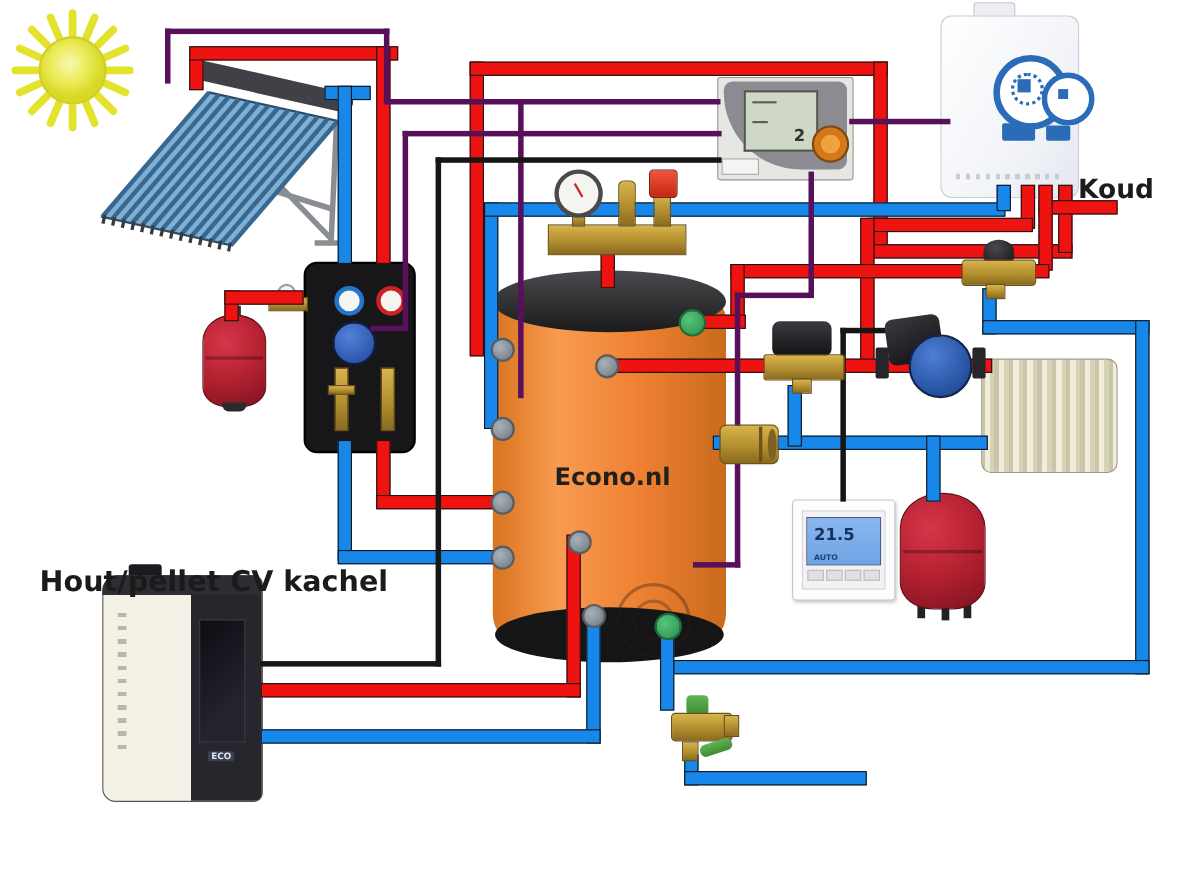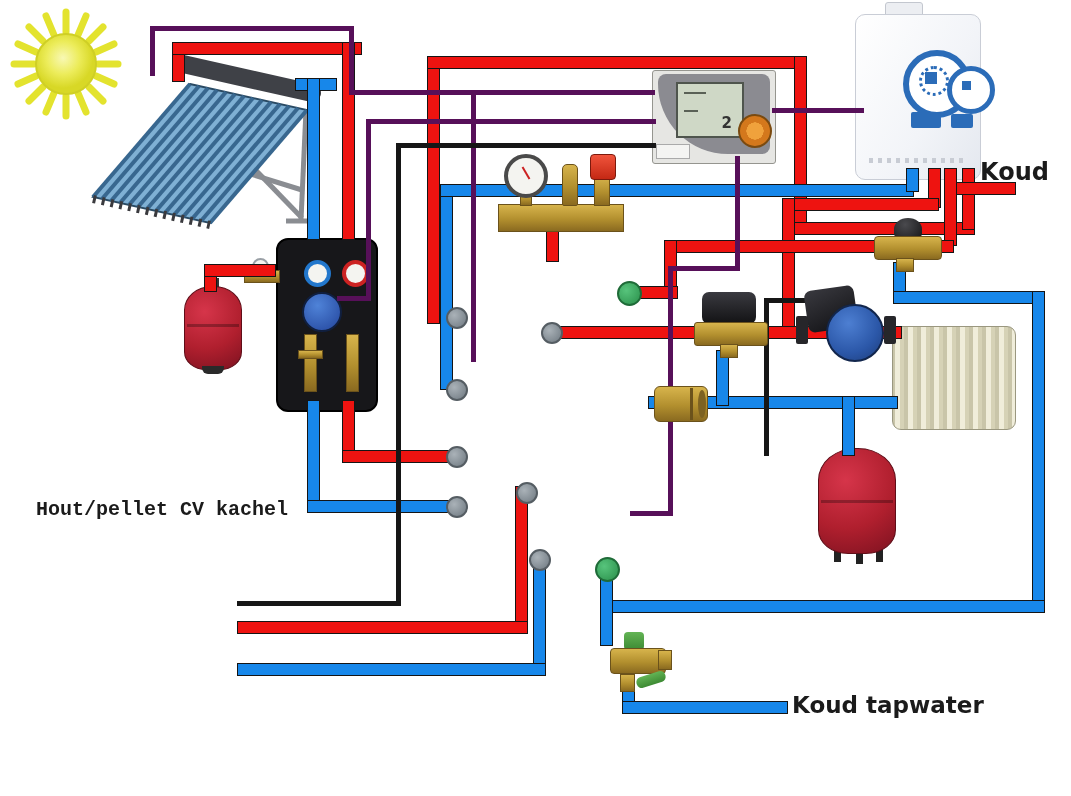--- a/index.html
+++ b/index.html
@@ -81,21 +81,41 @@
         <line x1="280" y1="104" x2="183" y2="217"></line>
           <line x1="289" y1="106" x2="192" y2="219"></line>
         <line x1="298" y1="108" x2="201" y2="221"></line>
           <line x1="307" y1="110" x2="210" y2="223"></line>
       </g>
       <line x1="93" y1="199" x2="210" y2="225" stroke="#3a3a3e" stroke-width="8" stroke-dasharray="3,6"></line>
       <line x1="183" y1="64" x2="312" y2="93" stroke="#3f4147" stroke-width="18" stroke-linecap="round"></line>
     </g>
   </svg>
 
-
+  <div class="cmp" style="left:448px;top:246px;width:212px;height:356px;">
+    <div class="abs" style="left:0;top:26px;width:212px;height:316px;border-radius:18px 18px 30px 30px;
+         background:linear-gradient(90deg,#d9741f,#f79b50 28%,#ef8133 62%,#c96a1c);"></div>
+    <div class="abs" style="left:2px;top:306px;width:208px;height:50px;border-radius:50%;background:#151515;"></div>
+    <div class="abs" style="left:0;top:0;width:212px;height:56px;border-radius:50%;background:linear-gradient(180deg,#4a4a4e,#1b1b1d);"></div>
+    <div class="abs" style="left:112px;top:284px;width:62px;height:62px;border-radius:50%;border:3px solid rgba(40,30,20,.35);">
+      <div class="abs" style="left:12px;top:12px;width:32px;height:32px;border-radius:50%;border:3px solid rgba(40,30,20,.3);"></div>
+    </div>
+    <div class="label" style="left:56px;top:176px;font-size:22px;color:#23201c;">Econo.nl</div>
+  </div>
+
+  <div class="cmp" style="left:93px;top:523px;width:144px;height:204px;">
+    <div class="abs" style="left:24px;top:-10px;width:30px;height:16px;background:#1b1b1f;border-radius:3px;"></div>
+    <div class="abs" style="left:0;top:0;width:144px;height:204px;border-radius:16px 8px 8px 12px;
+         background:linear-gradient(90deg,#f4f2e6 0 55%,#26262c 55%);border:1px solid #55534c;"></div>
+    <div class="abs" style="left:0;top:0;width:144px;height:18px;background:#2d2d33;border-radius:14px 8px 0 0;"></div>
+    <div class="abs" style="left:88px;top:40px;width:40px;height:110px;background:linear-gradient(135deg,#0c0c12,#23232e 70%);border:1px solid #3a3a44;"></div>
+    <div class="abs" style="left:14px;top:34px;width:8px;height:130px;
+         background:repeating-linear-gradient(180deg,#b9b7a6 0 4px,transparent 4px 12px);"></div>
+    <div class="label" style="left:96px;top:160px;font-size:8px;color:#dfe3ea;background:#3a3f52;padding:0 3px;border-radius:2px;">ECO</div>
+  </div>
 
   <div class="cmp" style="left:260px;top:238px;width:114px;height:170px;">
     <div class="abs" style="left:16px;top:0;width:98px;height:170px;background:#17171a;border-radius:12px;border:2px solid #000;"></div>
     <div class="abs brass" style="left:-16px;top:32px;width:36px;height:13px;"></div>
     <div class="gauge" style="left:-8px;top:20px;width:17px;height:17px;border:2px solid #9aa0a6;"></div>
     <div class="gauge" style="left:44px;top:22px;width:27px;height:27px;border:4px solid #2277cc;"></div>
     <div class="gauge" style="left:82px;top:22px;width:27px;height:27px;border:4px solid #cc2222;"></div>
     <div class="abs" style="left:42px;top:54px;width:36px;height:36px;border-radius:50%;
          background:radial-gradient(circle at 38% 32%,#4f83d8,#23459c);border:2px solid #101f3f;"></div>
     <div class="abs brass" style="left:44px;top:96px;width:13px;height:58px;"></div>
@@ -147,20 +167,32 @@
     <div class="abs" style="left:3px;top:52px;width:72px;height:3px;background:rgba(0,0,0,.28);"></div>
   </div>
 
   <div class="cmp" style="left:184px;top:286px;width:58px;height:90px;">
     <div class="abs" style="left:22px;top:-8px;width:13px;height:12px;background:#333;"></div>
     <div class="vessel" style="left:0;top:0;width:58px;height:84px;border-radius:28px 28px 22px 22px / 24px 24px 18px 18px;"></div>
     <div class="abs" style="left:3px;top:38px;width:52px;height:3px;background:rgba(0,0,0,.28);"></div>
     <div class="abs" style="left:18px;top:80px;width:22px;height:8px;background:#2a2a2a;border-radius:0 0 6px 6px;"></div>
   </div>
 
+  <div class="cmp" style="left:720px;top:454px;width:92px;height:90px;">
+    <div class="abs" style="left:0;top:0;width:92px;height:90px;background:#fdfdfd;border:1px solid #c6c6cc;border-radius:4px;box-shadow:1px 2px 3px rgba(0,0,0,.18);"></div>
+    <div class="abs" style="left:9px;top:10px;width:74px;height:70px;background:#f2f2f5;border:1px solid #d4d4da;"></div>
+    <div class="abs" style="left:13px;top:16px;width:66px;height:42px;background:linear-gradient(180deg,#8ab6ee,#6fa4e4);border:1px solid #48608c;">
+      <div class="label" style="left:6px;top:6px;font-size:15px;color:#12345f;position:absolute;">21.5</div>
+      <div class="label" style="left:6px;bottom:2px;font-size:7px;color:#1c4274;position:absolute;">AUTO</div>
+    </div>
+    <div class="abs" style="left:14px;top:64px;width:13px;height:8px;background:#e0e0e4;border:1px solid #bbb;"></div>
+    <div class="abs" style="left:31px;top:64px;width:13px;height:8px;background:#e0e0e4;border:1px solid #bbb;"></div>
+    <div class="abs" style="left:48px;top:64px;width:13px;height:8px;background:#e0e0e4;border:1px solid #bbb;"></div>
+    <div class="abs" style="left:65px;top:64px;width:13px;height:8px;background:#e0e0e4;border:1px solid #bbb;"></div>
+  </div>
 
   <div class="pr" style="left:172px;top:46px;width:13px;height:36px;"></div>
   <div class="pr" style="left:172px;top:42px;width:190px;height:13px;"></div>
   <div class="pr" style="left:342px;top:42px;width:13px;height:198px;"></div>
   <div class="pr" style="left:204px;top:264px;width:13px;height:28px;"></div>
   <div class="pr" style="left:204px;top:264px;width:72px;height:13px;"></div>
   <div class="pr" style="left:342px;top:400px;width:13px;height:62px;"></div>
   <div class="pr" style="left:342px;top:450px;width:122px;height:13px;"></div>
   <div class="pr" style="left:427px;top:56px;width:13px;height:268px;"></div>
   <div class="pr" style="left:427px;top:56px;width:380px;height:13px;"></div>
@@ -271,16 +303,15 @@
 
   <div class="cmp" style="left:608px;top:632px;width:66px;height:66px;">
     <div class="abs" style="left:16px;top:0;width:20px;height:18px;background:linear-gradient(180deg,#63b455,#3d8a33);border-radius:4px;"></div>
     <div class="abs brass" style="left:2px;top:16px;width:56px;height:26px;border-radius:4px;"></div>
     <div class="abs brass" style="left:50px;top:18px;width:14px;height:20px;"></div>
     <div class="abs" style="left:28px;top:42px;width:30px;height:11px;background:linear-gradient(180deg,#63b455,#3d8a33);border-radius:5px;transform:rotate(-18deg);"></div>
     <div class="abs brass" style="left:12px;top:42px;width:15px;height:18px;"></div>
   </div>
 
   <div class="label" style="left:980px;top:158px;font-size:24px;">Koud</div>
-  <div class="label" style="left:792px;top:692px;font-size:23px;">Koud tapwater</div>
-  <div class="label" style="left:36px;top:498px;font-size:20px;font-family:Liberation Mono, monospace;">Hout/pellet CV kachel</div>
+  <div class="label" style="left:36px;top:514px;font-size:26px;">Hout/pellet CV kachel</div>
 
 </div>
 
 </body></html>

